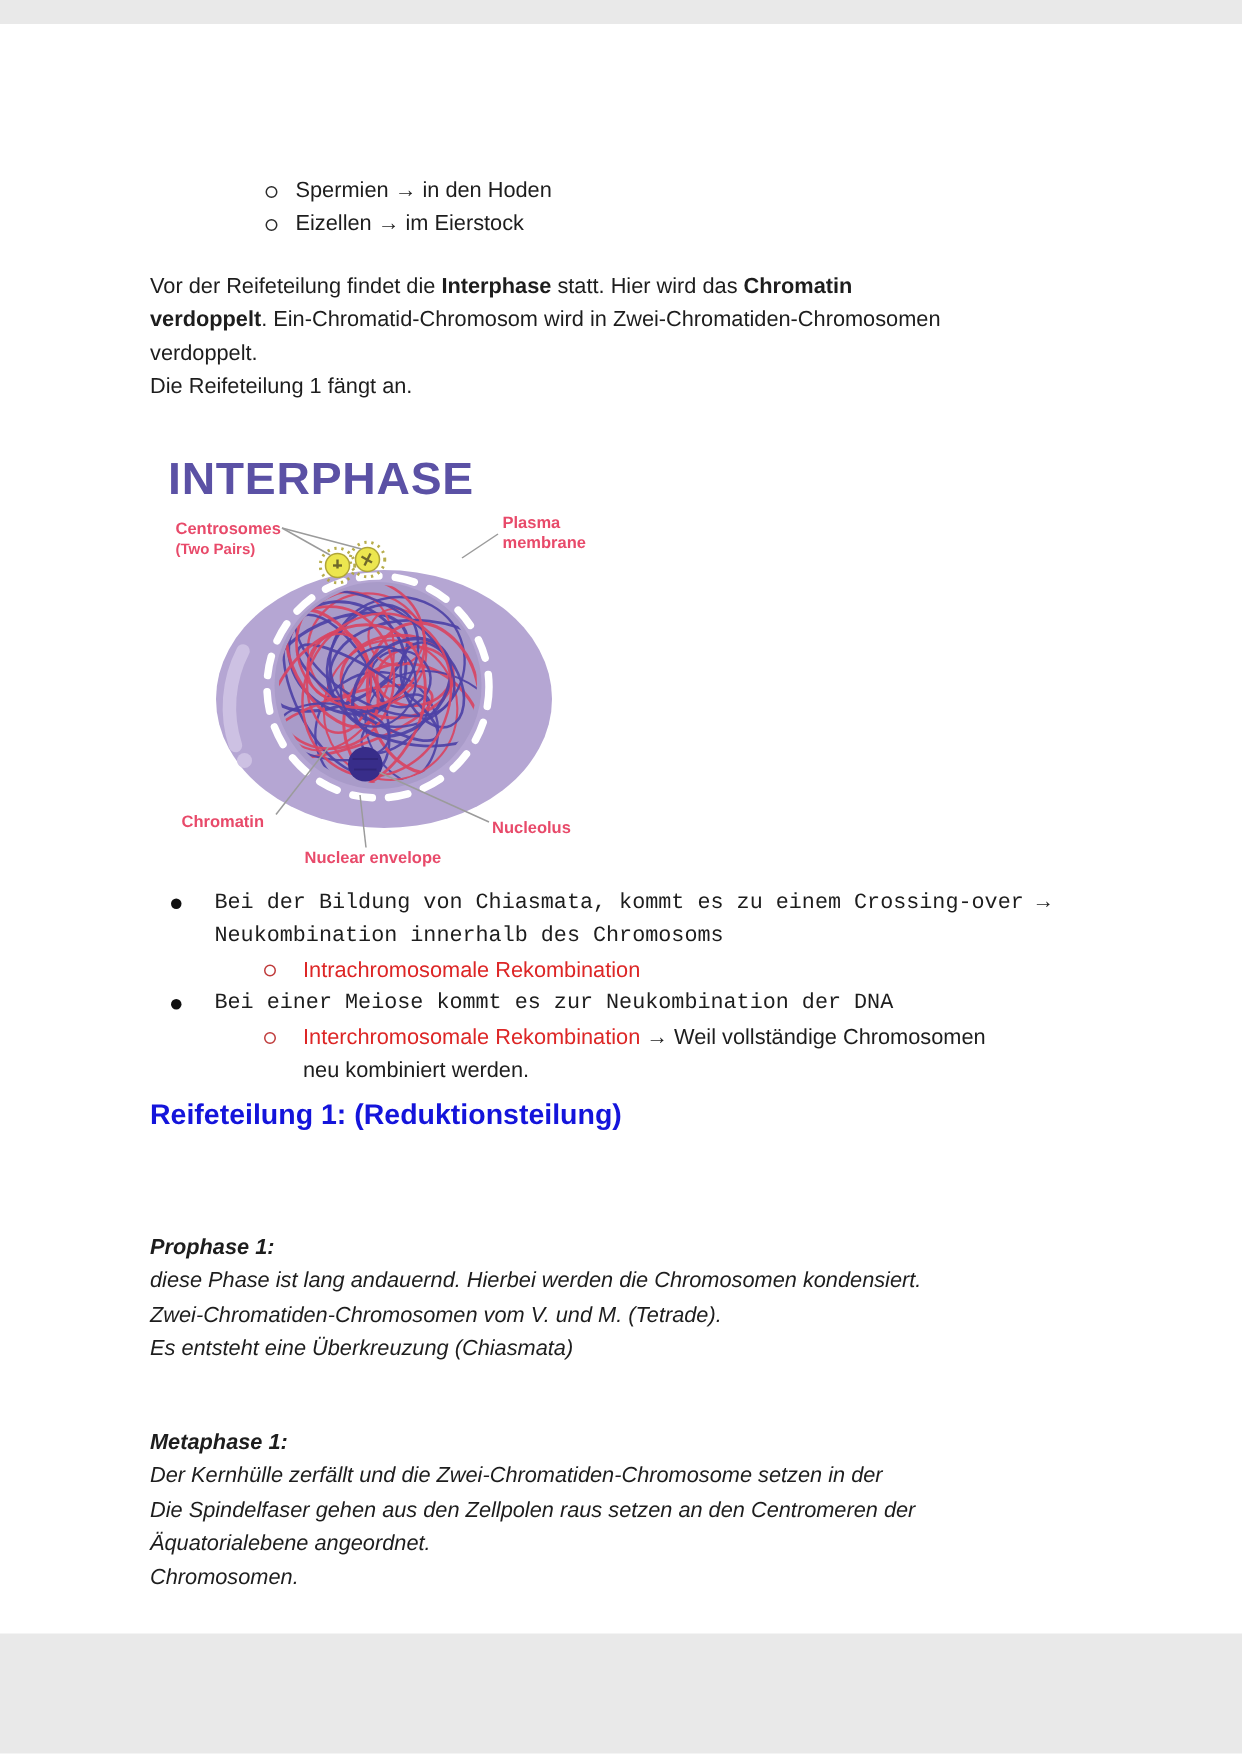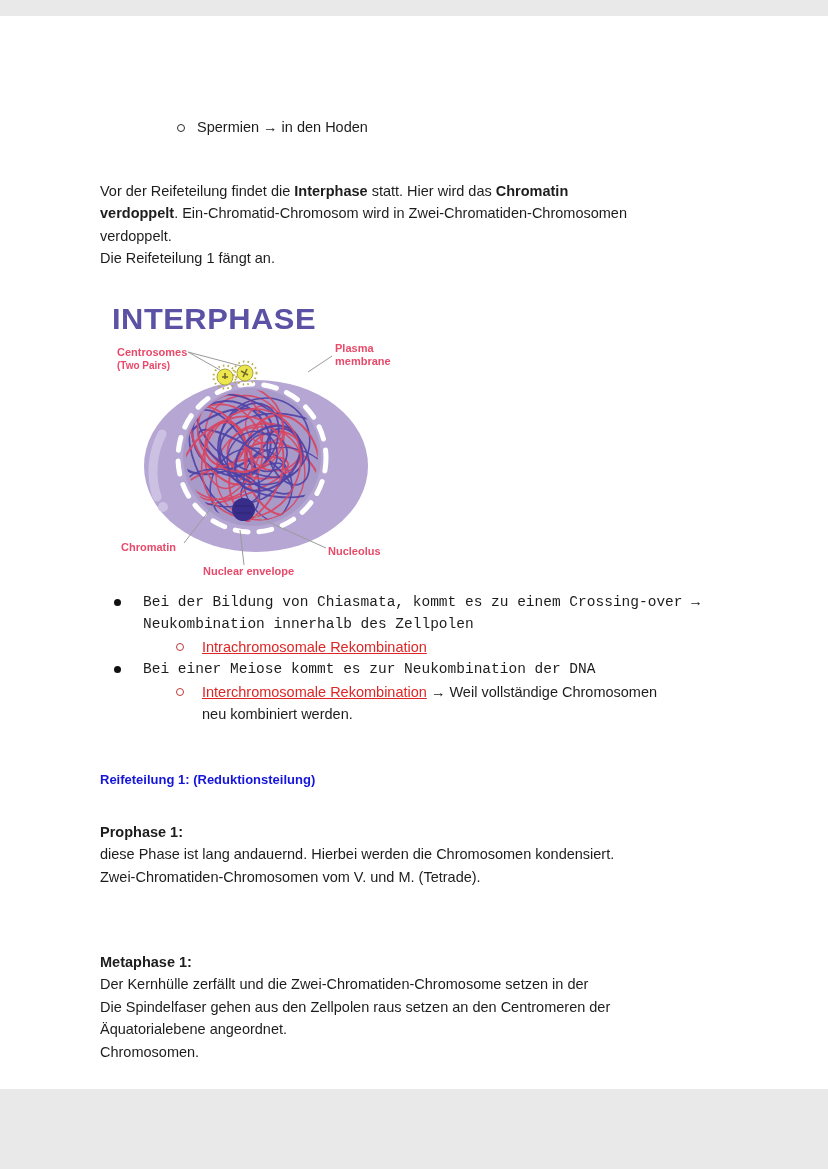--- a/index.html
+++ b/index.html
@@ -4,21 +4,21 @@
 <style>
   html,body{margin:0;padding:0;background:#e9e9e9;}
   .page{
     position:relative;width:828px;height:1073px;background:var(--page_bg,#fff);
     font-family:"Liberation Sans","DejaVu Sans",sans-serif;
     font-size:14.5px;line-height:22.4px;color:var(--text,#1d1d1d);
     overflow:hidden;margin:16px auto;
   }
   .line{white-space:nowrap;}
   .b{font-weight:bold;}
-  .red{color:var(--red,#d22);text-decoration:underline;}
+  .red{color:var(--red,#d22);}
   
   .top-list{position:absolute;left:100px;top:100px;width:640px;}
   .tl-item{position:relative;padding-left:97px;}
   .dot-hollow{
     position:absolute;left:77px;top:7.5px;width:6px;height:6px;
     border:1.4px solid #2c2c2c;border-radius:50%;background:transparent;
   }
   
   .intro{position:absolute;left:100px;top:164px;width:645px;}
   
@@ -33,38 +33,42 @@
     position:absolute;left:14px;top:8px;width:7px;height:7px;
     border-radius:50%;background:#111;
   }
   .b2{position:relative;padding-left:102px;}
   .dot-hollow-red{
     position:absolute;left:75.5px;top:7.5px;width:6px;height:6px;
     border:1.4px solid var(--bullet_red,#bf3a3a);border-radius:50%;
   }
   
   .heading{
-    position:absolute;left:100px;top:752px;
-    font-size:13px;font-weight:bold;color:var(--heading,#1414db);line-height:24px;
+    position:absolute;left:100px;top:716px;
+    font-size:19px;font-weight:bold;color:var(--heading,#1414db);line-height:24px;
   }
   
-  .section{position:absolute;left:100px;width:660px;}
+  .section{position:absolute;left:100px;width:660px;font-style:italic;}
   .sec-prophase{top:805px;}
   .sec-metaphase{top:935px;}
   .sec-title{font-weight:bold;}
 </style>
 </head>
 <body>
 
 <div class="page">
 
   <div class="top-list">
     <div class="tl-item">
       <span class="dot-hollow"></span>
       <span class="line">Spermien → in den Hoden</span>
+    </div>
+    <div class="tl-item">
+      <span class="dot-hollow"></span>
+      <span class="line">Eizellen → im Eierstock</span>
     </div>
   </div>
 
   <div class="intro">
     <div class="line"><span>Vor der Reifeteilung findet die </span><span class="b">Interphase</span><span> statt. Hier wird das </span><span class="b">Chromatin</span></div>
     <div class="line"><span class="b">verdoppelt</span><span>. Ein-Chromatid-Chromosom wird in Zwei-Chromatiden-Chromosomen</span></div>
     <div class="line">verdoppelt.</div>
     <div class="line">Die Reifeteilung 1 fängt an.</div>
   </div>
 
@@ -149,21 +153,21 @@
       <text x="16" y="252" class="fig-label" style="fill:var(--label)">Chromatin</text>
       <text x="98" y="276" class="fig-label" style="fill:var(--label)">Nuclear envelope</text>
       <text x="223" y="256" class="fig-label" style="fill:var(--label)">Nucleolus</text>
     </svg>
   </div>
 
   <div class="mid-list">
     <div class="b1">
       <span class="dot-filled"></span>
       <div class="line">Bei der Bildung von Chiasmata, kommt es zu einem Crossing-over →</div>
-      <div class="line">Neukombination innerhalb des Zellpolen</div>
+      <div class="line">Neukombination innerhalb des Chromosoms</div>
     </div>
     <div class="b2">
       <span class="dot-hollow-red"></span>
       <div class="line red">Intrachromosomale Rekombination</div>
     </div>
     <div class="b1">
       <span class="dot-filled"></span>
       <div class="line">Bei einer Meiose kommt es zur Neukombination der DNA</div>
     </div>
     <div class="b2">
@@ -172,20 +176,21 @@
       <div class="line">neu kombiniert werden.</div>
     </div>
   </div>
 
   <div class="heading">Reifeteilung 1: (Reduktionsteilung)</div>
 
   <div class="section sec-prophase">
     <div class="sec-title line">Prophase 1:</div>
     <div class="line">diese Phase ist lang andauernd. Hierbei werden die Chromosomen kondensiert.</div>
     <div class="line">Zwei-Chromatiden-Chromosomen vom V. und M. (Tetrade).</div>
+    <div class="line">Es entsteht eine Überkreuzung (Chiasmata)</div>
   </div>
 
   <div class="section sec-metaphase">
     <div class="sec-title line">Metaphase 1:</div>
     <div class="line">Der Kernhülle zerfällt und die Zwei-Chromatiden-Chromosome setzen in der</div>
     <div class="line">Die Spindelfaser gehen aus den Zellpolen raus setzen an den Centromeren der</div>
     <div class="line">Äquatorialebene angeordnet.</div>
     <div class="line">Chromosomen.</div>
   </div>
 

